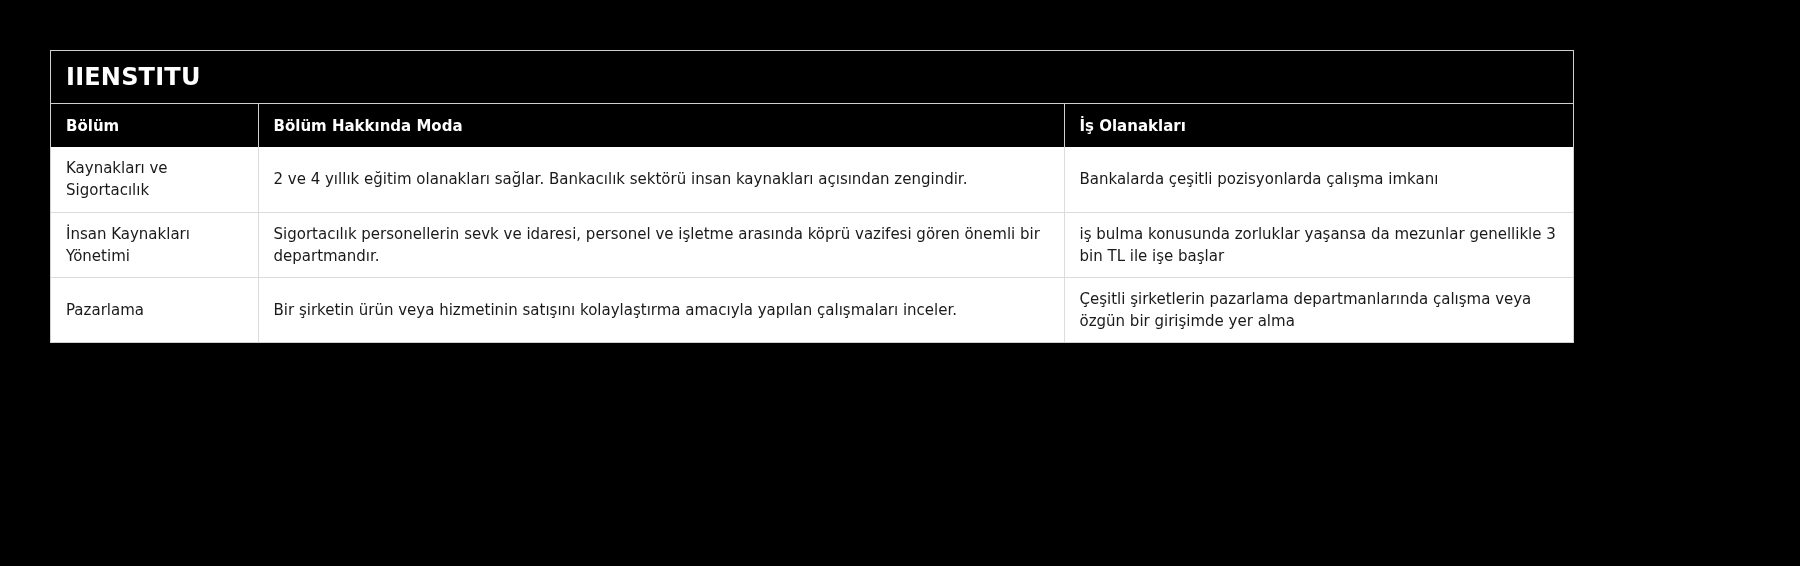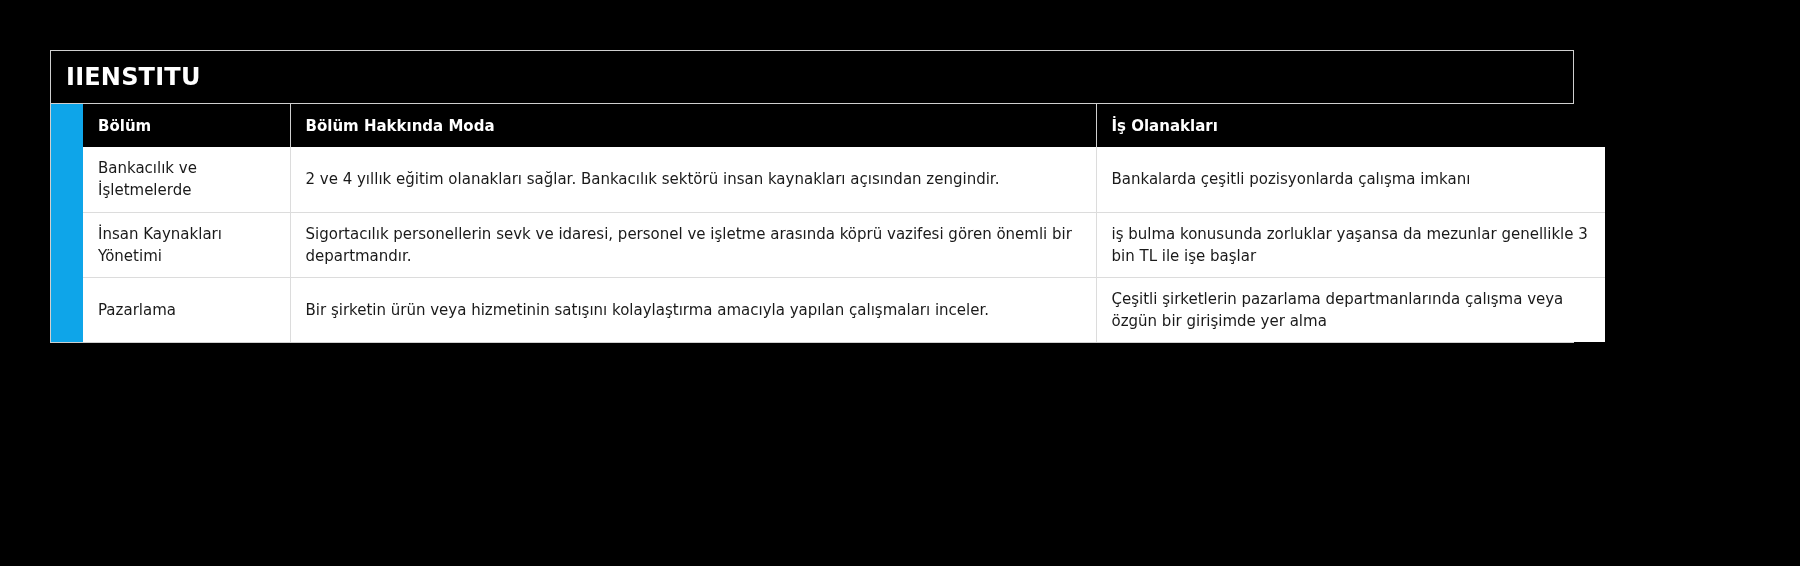--- a/index.html
+++ b/index.html
@@ -14,39 +14,38 @@
       overflow: hidden;
       font-family: "DejaVu Sans", "Liberation Sans", sans-serif;
     }
     .table-wrap {
       position: absolute;
       left: 50px;
       top: 50px;
       width: 1524px;
       border: 1px solid #cfcfcf;
       box-sizing: border-box;
-      background: #0ea5e9;
+      background: #c4b5fd;
     }
     .title-bar {
       height: 53px;
       background: #000;
       color: #fff;
       font-weight: bold;
       font-size: 24px;
       line-height: 53px;
       padding-left: 15px;
       border-bottom: 1px solid #cfcfcf;
       box-sizing: border-box;
       letter-spacing: 0.2px;
     }
     table {
       width: 100%;
       border-collapse: collapse;
       table-layout: fixed;
-      margin-left: 32px;
     }
     col.c1 { width: 207px; }
     col.c2 { width: 806px; }
     col.c3 { width: auto; }
     thead th {
       background: #000;
       color: #fff;
       font-weight: bold;
       font-size: 15px;
       text-align: left;
@@ -85,21 +84,21 @@
     </colgroup>
     <thead>
       <tr>
         <th>Bölüm</th>
         <th>Bölüm Hakkında Moda</th>
         <th>İş Olanakları</th>
       </tr>
     </thead>
     <tbody>
       <tr>
-        <td>Bankacılık ve İşletmelerde</td>
+        <td>Kaynakları ve Sigortacılık</td>
         <td>2 ve 4 yıllık eğitim olanakları sağlar. Bankacılık sektörü insan kaynakları açısından zengindir.</td>
         <td>Bankalarda çeşitli pozisyonlarda çalışma imkanı</td>
       </tr>
       <tr>
         <td>İnsan Kaynakları Yönetimi</td>
         <td>Sigortacılık personellerin sevk ve idaresi, personel ve işletme arasında köprü vazifesi gören önemli bir departmandır.</td>
         <td>iş bulma konusunda zorluklar yaşansa da mezunlar genellikle 3 bin TL ile işe başlar</td>
       </tr>
       <tr>
         <td>Pazarlama</td>

